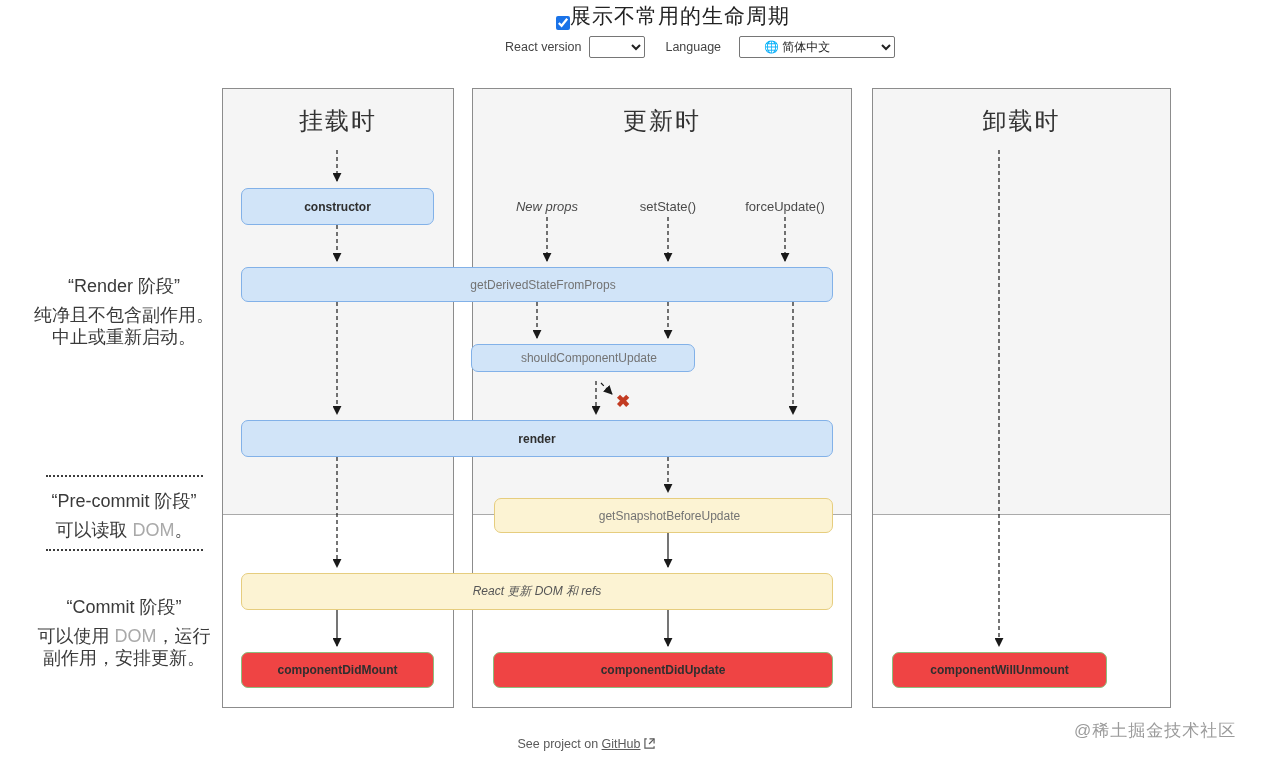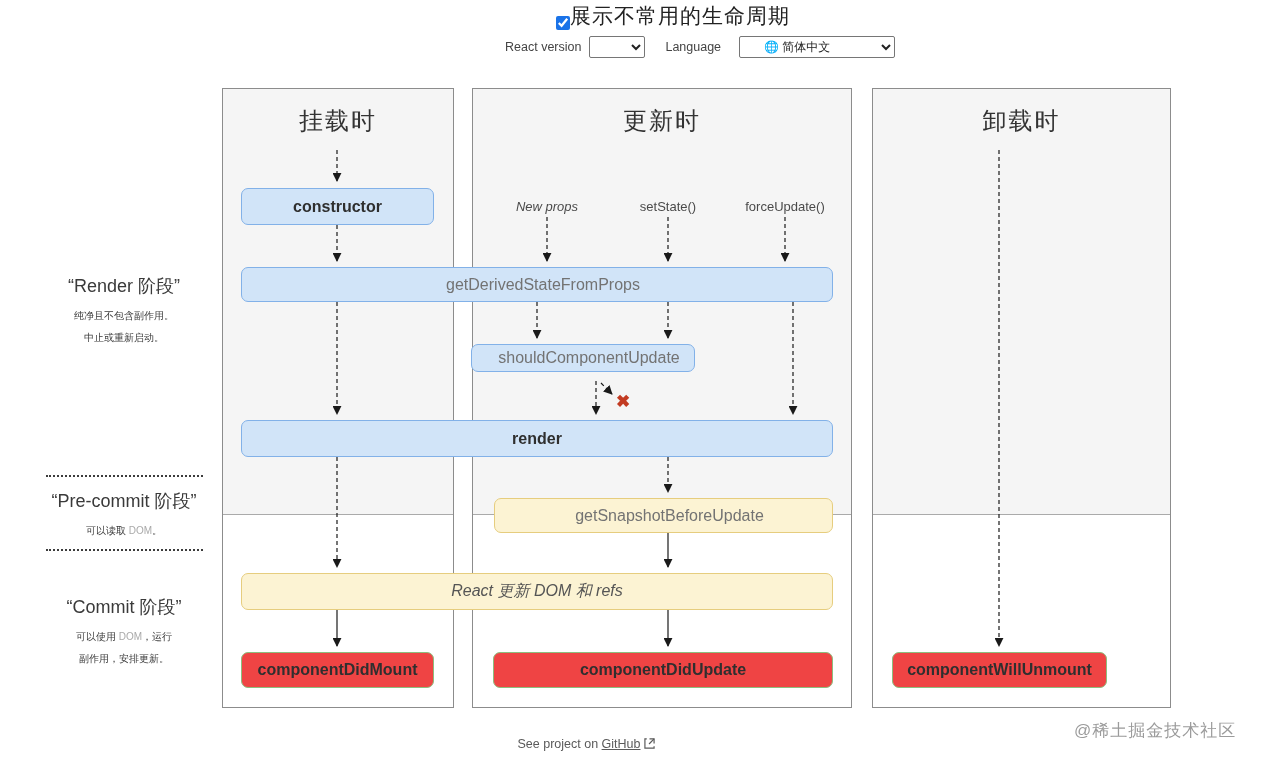--- a/index.html
+++ b/index.html
@@ -16,33 +16,33 @@
   .controls-row select {
     font-size:12px; height:22px; border:1px solid #767676; border-radius:2px;
     background:#fff; color:#222; padding:0 20px; font-family:"Liberation Sans", sans-serif;
   }
   #react-version-select { width:56px; }
   #language-select { width:156px; margin-left:10px; }
 
   
   .side { position:absolute; left:22px; width:204px; text-align:center; }
   .side-title { font-size:18px; color:#3a3a3a; margin-bottom:7px; }
-  .side-lines { font-size:10px; line-height:21.5px; color:#3a3a3a; }
+  .side-lines { font-size:18px; line-height:21.5px; color:#3a3a3a; }
   .side-lines .muted { color:#a9a9a9; }
   .dotted-sep { position:absolute; left:46px; width:157px; border-top:2.5px dotted #3c3c3c; }
 
   
   .panel { position:absolute; top:88px; height:620px; background:#fff; border:1px solid #8c8c8c; }
   .panel-gray { position:absolute; top:0; left:0; right:0; height:426px; background:#f5f5f5; border-bottom:1px solid #aaa; }
   .panel-title { position:absolute; top:16px; left:0; right:0; text-align:center;
     font-family:"Liberation Serif", serif; font-size:24px; color:#333; letter-spacing:2px; }
 
   
   .lbox { position:absolute; z-index:3; display:flex; align-items:center; justify-content:center;
-    border-radius:7px; font-size:16px; cursor:pointer; }
+    border-radius:7px; font-size:12px; cursor:pointer; }
   .blue   { background:#d1e4f8; border:1px solid #82b1e8; }
   .yellow { background:#fcf3d3; border:1px solid #e6cd7e; }
   .green  { background:#ef4444; border:1px solid #8cbe7e; }
   .bold-label  { font-weight:bold; color:#2f2f2f; }
   .light-label { color:#737373;padding-left:12px; }
   .italic-label { font-style:italic; color:#555; }
 
   
   .trigger { position:absolute; top:199px; width:110px; text-align:center; z-index:3;
     font-size:13px; color:#4a4a4a; }

